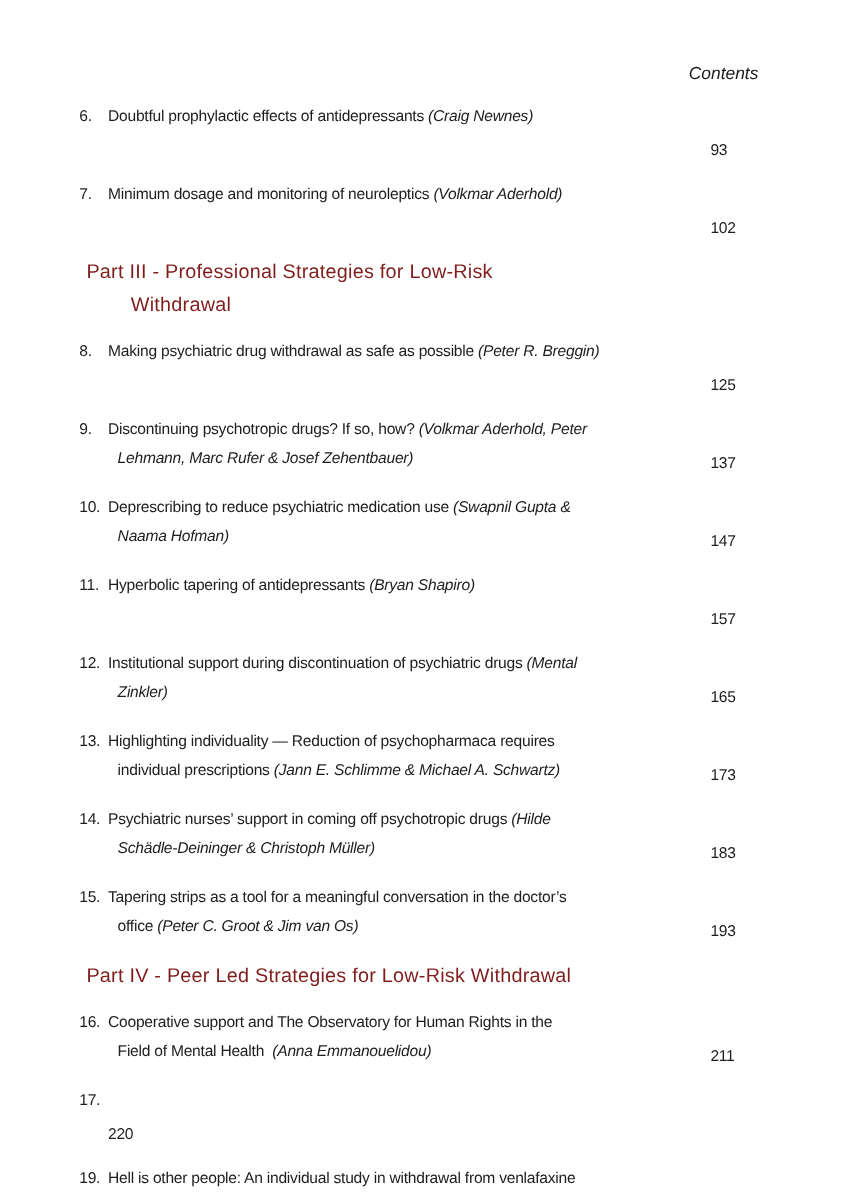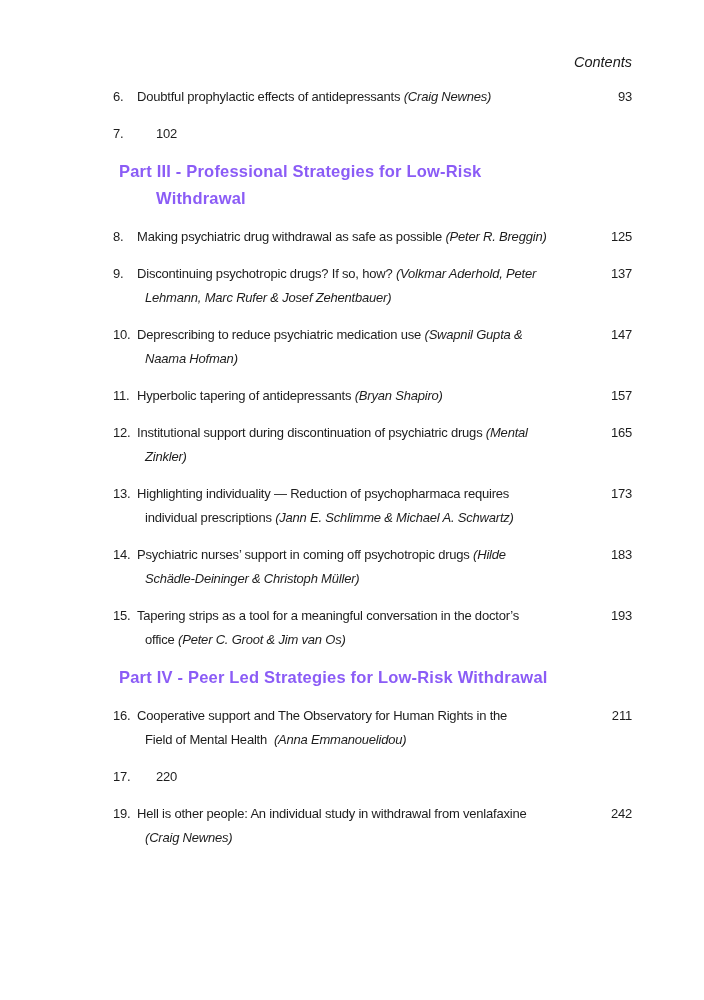--- a/index.html
+++ b/index.html
@@ -12,21 +12,21 @@
     height: 1000px;
     overflow: hidden;
     font-family: "Liberation Sans", sans-serif;
     color: #1d1d1d;
     -webkit-font-smoothing: antialiased;
   }
   .page {
     box-sizing: border-box;
     width: 704px;
     height: 1000px;
-    padding: 52px 72px 0 113px;
+    padding: 52px 72px 0 66px;
     background: #ffffff;
   }
   .running-header {
     text-align: right;
     font-style: italic;
     font-size: 14.5px;
     line-height: 20px;
     margin-bottom: 6px;
     color: #1a1a1a;
   }
@@ -47,28 +47,28 @@
     flex: 1 1 auto;
     padding-left: 8px;
     text-indent: -8px;
     white-space: nowrap;
   }
   .it {
     font-style: italic;
   }
   .pg {
     flex: 0 0 40px;
-    text-align: right;
+    margin-top: 28px;
   }
   .part-heading {
     font-size: 16.5px;
-    font-weight: bold;
+    font-weight: normal;
     line-height: 27px;
     letter-spacing: 0.2px;
-    color: #8b5cf6;
+    color: #7f1d1d;
     margin: 12px 0 2px 6px;
     padding-left: 37px;
     text-indent: -37px;
     white-space: nowrap;
   }
 </style>
 </head>
 <body>
 
 <main class="page">
@@ -76,20 +76,21 @@
     <span>Contents</span>
   </div>
   <div id="toc">
       <div class="entry">
         <span class="num">6.</span>
         <span class="title"><span>Doubtful prophylactic effects of antidepressants </span><span class="it">(Craig Newnes)</span></span>
         <span class="pg">93</span>
       </div>
       <div class="entry">
         <span class="num">7.</span>
+        <span class="title"><span>Minimum dosage and monitoring of neuroleptics </span><span class="it">(Volkmar Aderhold)</span></span>
         <span class="pg">102</span>
       </div>
       <h2 class="part-heading"><span>Part III - Professional Strategies for Low-Risk</span><br><span>Withdrawal</span></h2>
       <div class="entry">
         <span class="num">8.</span>
         <span class="title"><span>Making psychiatric drug withdrawal as safe as possible </span><span class="it">(Peter R. Breggin)</span></span>
         <span class="pg">125</span>
       </div>
       <div class="entry">
         <span class="num">9.</span>

